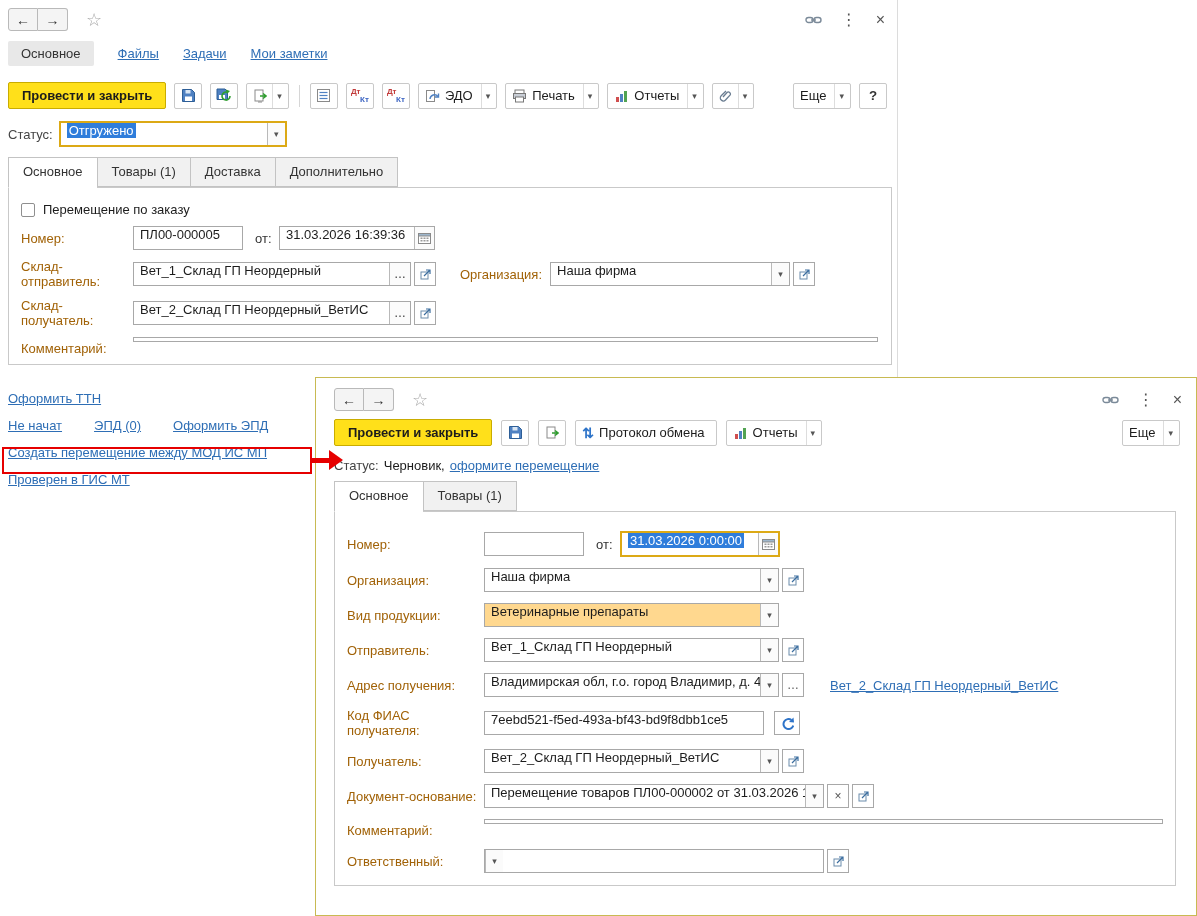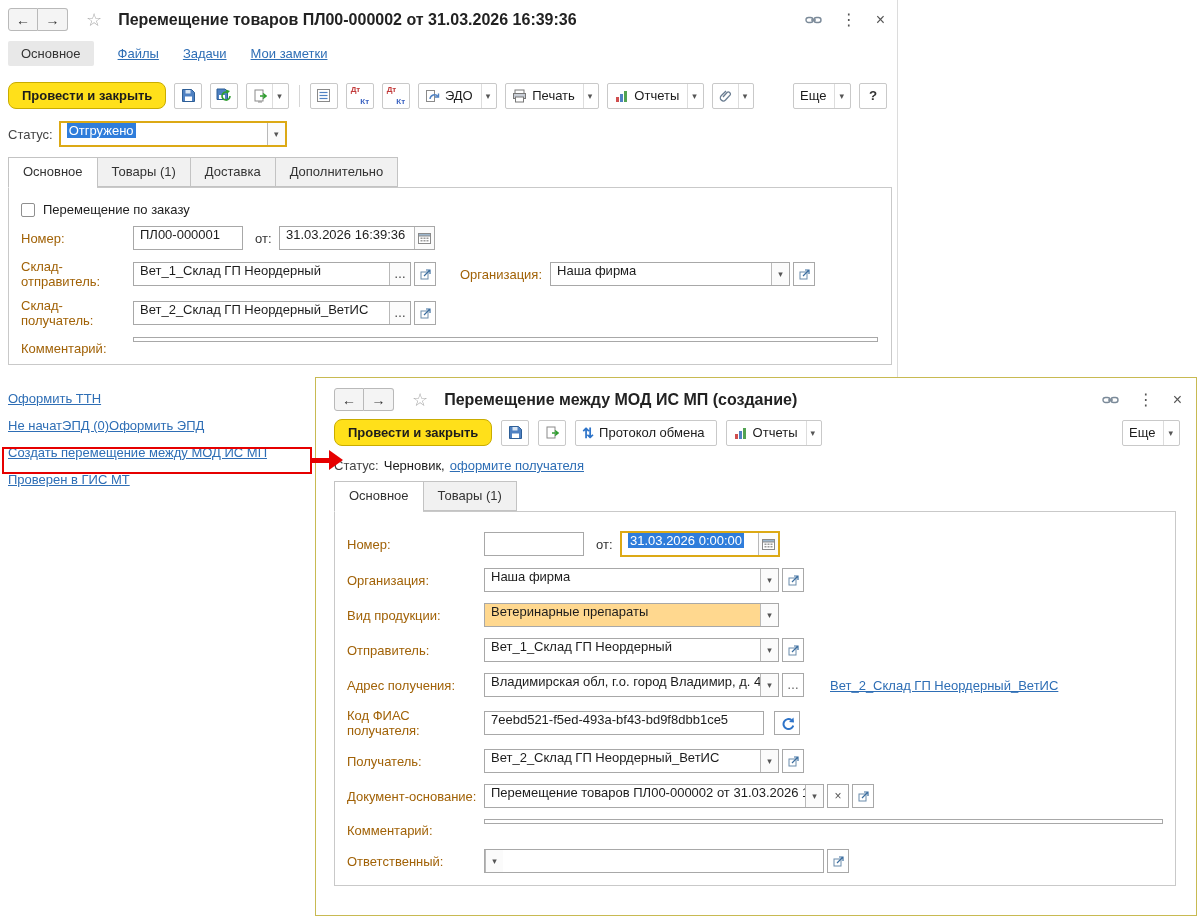--- a/index.html
+++ b/index.html
@@ -28,27 +28,27 @@
   .win-controls .ctrl{cursor:pointer;display:flex;align-items:center;font-size:16px;line-height:1;color:#555;}
 
   
   .section-nav{display:flex;align-items:center;gap:24px;padding:6px 8px 10px;}
   .nav-current{background:#e8e8e8;padding:5px 13px;border-radius:2px;color:#333;cursor:pointer;}
   .doclink{color:var(--link_blue);text-decoration:underline;cursor:pointer;white-space:nowrap;}
 
   
   .toolbar{display:flex;align-items:center;gap:8px;padding:6px 10px 8px 8px;}
   #sub-window .toolbar{padding:4px 16px 6px 18px;gap:9px;}
-  .btn-primary{background:var(--primary_yellow);border:1px solid var(--primary_yellow_border);padding:5px 13px;font-weight:bold;font-size:13px;border-radius:8px;color:#1c1c1c;cursor:pointer;font-family:inherit;}
+  .btn-primary{background:var(--primary_yellow);border:1px solid var(--primary_yellow_border);padding:5px 13px;font-weight:bold;font-size:13px;border-radius:2px;color:#1c1c1c;cursor:pointer;font-family:inherit;}
   .icon-btn{width:28px;height:26px;border:1px solid #c9c9c9;background:#fff;border-radius:2px;display:flex;align-items:center;justify-content:center;cursor:pointer;font-family:inherit;}
   .split-btn{display:flex;align-items:center;height:26px;border:1px solid #c9c9c9;background:#fff;border-radius:2px;padding:0 2px 0 6px;gap:5px;cursor:pointer;}
   .split-btn .lbl{padding-right:3px;color:#1c1c1c;}
   .dd-arrow{font-size:9px;color:#555;padding:0 4px;border-left:1px solid #ddd;align-self:stretch;display:flex;align-items:center;}
   .tb-sep{width:1px;height:22px;background:#d6d6d6;margin:0 2px;}
-  .dtkt{display:flex;justify-content:center;align-items:flex-start;width:28px;height:26px;font-size:8px;font-weight:bold;line-height:8px;padding:2px 4px;border:1px solid #c9c9c9;background:#fff;border-radius:2px;cursor:pointer;}
+  .dtkt{display:flex;flex-direction:column;justify-content:center;align-items:flex-start;width:28px;height:26px;font-size:8px;font-weight:bold;line-height:8px;padding:2px 4px;border:1px solid #c9c9c9;background:#fff;border-radius:2px;cursor:pointer;}
   .dtkt .dt{color:#c23b3b;}
   .dtkt .kt{align-self:flex-end;color:#3b63c2;}
   .push-right{margin-left:auto;}
   .help-btn{font-weight:bold;color:#333;}
   .xchg{color:#2e74c9;font-weight:bold;font-size:14px;line-height:1;}
 
   
   .status-row{display:flex;align-items:center;gap:6px;padding:4px 8px 10px;}
   #sub-window .status-row{padding:6px 18px 8px;gap:5px;}
   .slabel{color:#444;}
@@ -98,21 +98,21 @@
   .f-wide{width:280px;}
   .f-basis{width:340px;}
   .ta-sub{width:680px;height:48px;}
   .ta{align-items:flex-start;height:auto;}
   .ta .fval{padding-top:3px;}
   .addr-link{margin-left:26px;}
   .fias-btn{margin-left:10px;width:26px;}
 
   
   .links-block{margin:26px 0 0 8px;display:flex;flex-direction:column;gap:12px;align-items:flex-start;}
-  .epd-row{display:flex;gap:0;}
+  .epd-row{display:flex;gap:32px;}
 
   
   #ann-box{position:absolute;left:2px;top:447px;width:310px;height:27px;border:2px solid var(--annotation_red);z-index:10;}
   #ann-arrow-line{position:absolute;left:312px;top:458px;width:17px;height:5px;background:var(--annotation_red);z-index:10;}
   #ann-arrow-head{position:absolute;left:329px;top:450px;width:0;height:0;border-left:14px solid var(--annotation_red);border-top:10px solid transparent;border-bottom:10px solid transparent;z-index:10;}
 </style>
 </head>
 <body>
 
 <section class="window" id="main-window">
@@ -120,21 +120,20 @@
   <header class="win-header">
     <div class="navpair">
       <button class="nav-btn back">
           <span>←</span>
         </button>
       <button class="nav-btn fwd">
           <span>→</span>
         </button>
     </div>
     <span class="star">☆</span>
-    <h1 class="win-title">Перемещение товаров ПЛ00-000002 от 31.03.2026 16:39:36</h1>
     <div class="win-controls">
       <span class="ctrl">
         <svg width="17" height="10" viewBox="0 0 17 10">
             <rect x="1" y="2.5" width="7" height="5" rx="2.5" fill="none" stroke="#7b8a99" stroke-width="1.4"></rect>
             <rect x="9" y="2.5" width="7" height="5" rx="2.5" fill="none" stroke="#7b8a99" stroke-width="1.4"></rect>
             <line x1="6" y1="5" x2="11" y2="5" stroke="#7b8a99" stroke-width="1.4"></line>
           </svg>
       </span>
       <span class="ctrl">⋮</span>
       <span class="ctrl">×</span>
@@ -250,21 +249,21 @@
   </div>
 
   <div class="group-panel">
     <div class="frow first">
       <span class="checkbox"></span>
       <span>Перемещение по заказу</span>
     </div>
     <div class="frow">
       <label class="flabel">Номер:</label>
       <div class="field f-num">
-        <span class="fval">ПЛ00-000001</span>
+        <span class="fval">ПЛ00-000005</span>
       </div>
       <label class="inline-lbl">от:</label>
       <div class="field f-date">
         <span class="fval">31.03.2026 16:39:36</span>
         <span class="fbtn cal">
           <svg width="13" height="12" viewBox="0 0 13 12">
               <rect x="0.5" y="1.5" width="12" height="10" fill="#fff" stroke="#8a8a8a"></rect>
               <rect x="0.5" y="1.5" width="12" height="2.5" fill="#9db6cc" stroke="#8a8a8a"></rect>
               <g fill="#9a9a9a">
                 <rect x="2.5" y="5.5" width="2" height="1.5"></rect>
@@ -343,21 +342,20 @@
   <header class="win-header">
     <div class="navpair">
       <button class="nav-btn back">
           <span>←</span>
         </button>
       <button class="nav-btn fwd">
           <span>→</span>
         </button>
     </div>
     <span class="star">☆</span>
-    <h1 class="win-title">Перемещение между МОД ИС МП (создание)</h1>
     <div class="win-controls">
       <span class="ctrl">
         <svg width="17" height="10" viewBox="0 0 17 10">
             <rect x="1" y="2.5" width="7" height="5" rx="2.5" fill="none" stroke="#7b8a99" stroke-width="1.4"></rect>
             <rect x="9" y="2.5" width="7" height="5" rx="2.5" fill="none" stroke="#7b8a99" stroke-width="1.4"></rect>
             <line x1="6" y1="5" x2="11" y2="5" stroke="#7b8a99" stroke-width="1.4"></line>
           </svg>
       </span>
       <span class="ctrl">⋮</span>
       <span class="ctrl">×</span>
@@ -394,21 +392,21 @@
     </div>
     <div class="split-btn push-right">
       <span class="lbl">Еще</span>
       <span class="dd-arrow">▾</span>
     </div>
   </div>
 
   <div class="status-row">
     <span class="slabel">Статус:</span>
     <span class="sval">Черновик,</span>
-    <a class="doclink">оформите получателя</a>
+    <a class="doclink">оформите перемещение</a>
   </div>
 
   <div class="doc-tabs">
     <span class="doc-tab active">Основное</span>
     <span class="doc-tab">Товары (1)</span>
   </div>
 
   <div class="group-panel">
     <div class="frow first">
       <label class="flabel">Номер:</label>

